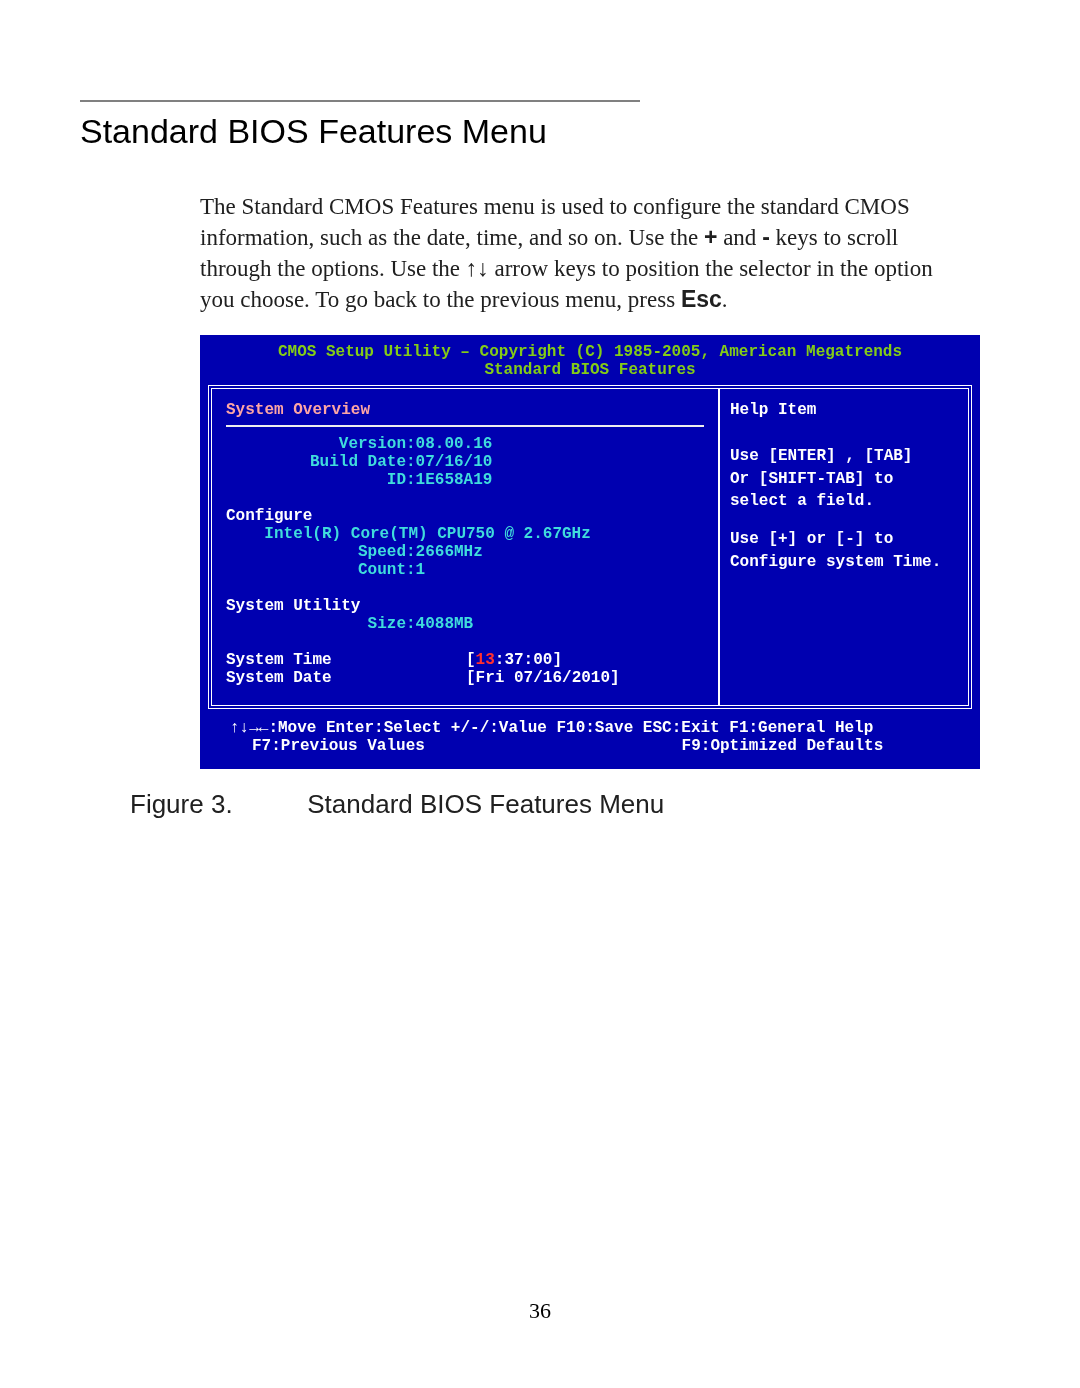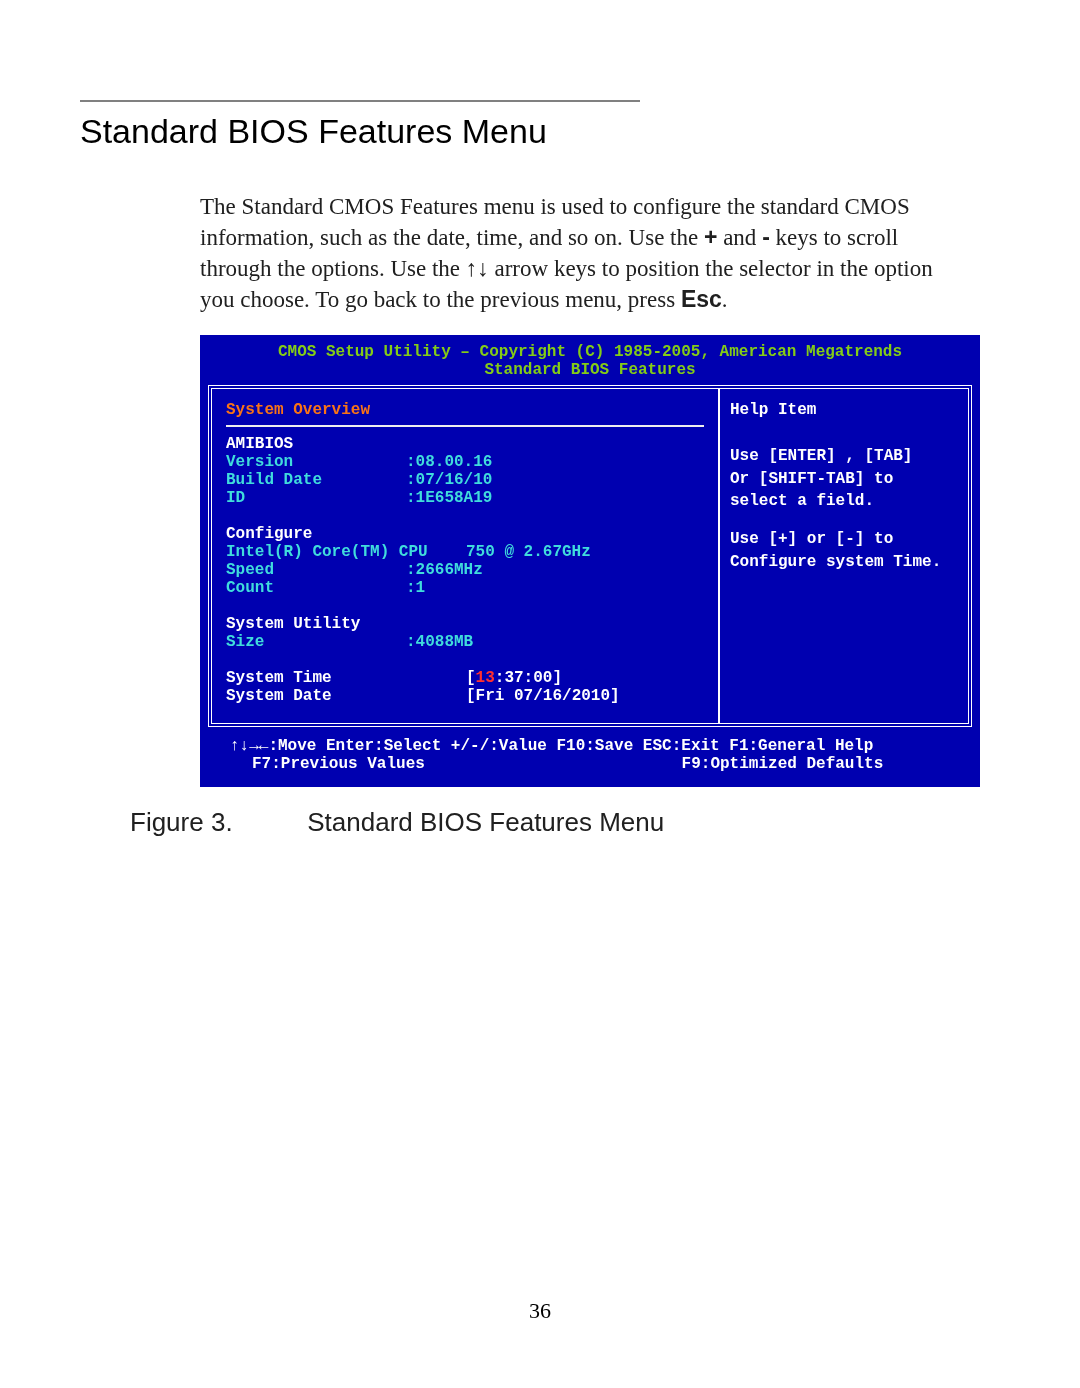--- a/index.html
+++ b/index.html
@@ -66,27 +66,27 @@
     border-left: 2px solid #ffffff;
     padding: 12px 10px 12px 10px;
     color: #ffffff;
   }
   .bios-right .help-title {
     text-align: left;
     color: #ffffff;
     margin-bottom: 26px;
   }
   .bios-right .help-line { color: #ffffff; line-height: 1.4; }
-  .bios-left .heading { color: #f97316; margin-bottom: 4px; }
+  .bios-left .heading { color: #fca5a5; margin-bottom: 4px; }
   .sep {
     border-top: 2px solid #eee;
     margin: 6px 0 8px 0;
     width: 100%;
   }
-  .cyan { color: #40dcdc; }
+  .cyan { color: #40dcdc; text-align: right; }
   .white { color: #ffffff; }
   .red { color: #ff3030; }
   .row { display: flex; }
   .row .lab { width: 180px; }
   .pair { display: flex; }
   .pair .lab2 { width: 240px; color: #ffffff; }
   .pair .val2 { color: #ffffff; }
   .bracket { color: #ffffff; }
   .bios-footer {
     padding: 10px 10px 12px 10px;
@@ -130,21 +130,20 @@
   <div class="bios-header">
     <div>CMOS Setup Utility – Copyright (C) 1985-2005, American Megatrends</div>
     <div>Standard BIOS Features</div>
   </div>
   <div class="bios-inner">
 
     <div class="bios-left">
       <div class="heading">System Overview</div>
       <div class="sep"></div>
 
-      <div class="white">AMIBIOS</div>
       <div class="row cyan">
         <span class="lab">Version</span>
         <span>:08.00.16</span>
       </div>
       <div class="row cyan">
         <span class="lab">Build Date</span>
         <span>:07/16/10</span>
       </div>
       <div class="row cyan">
         <span class="lab">ID</span>

